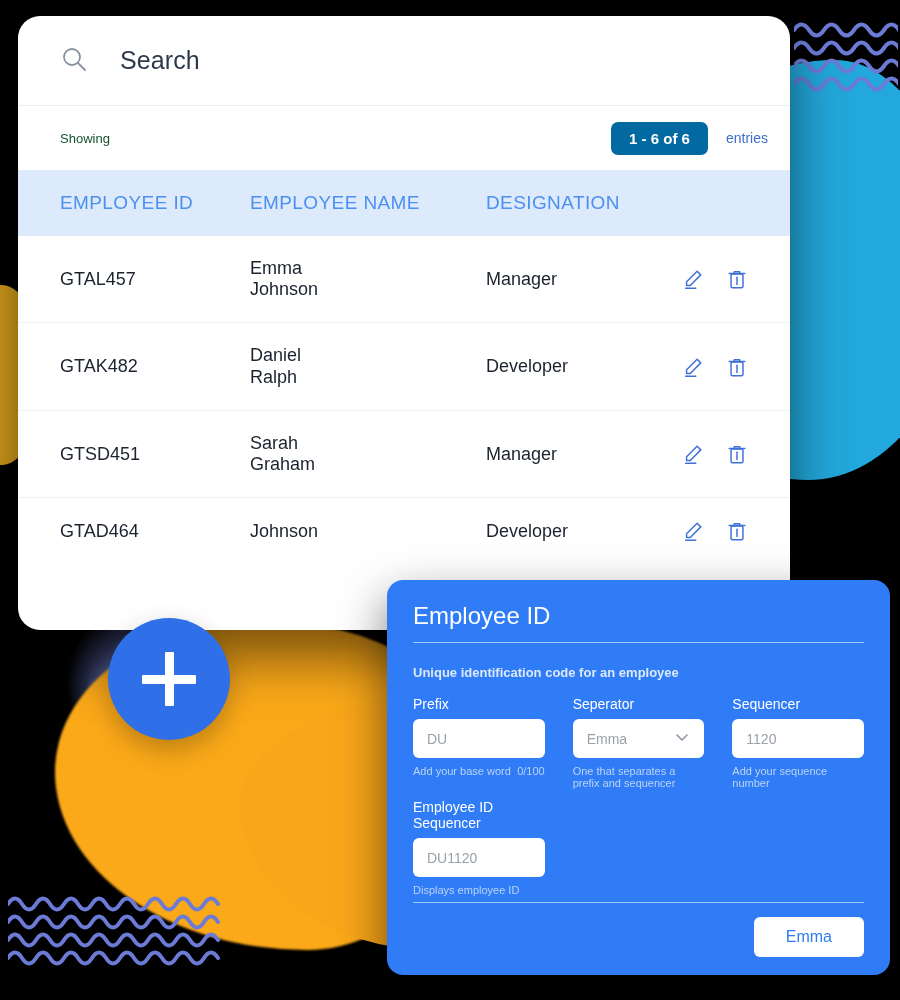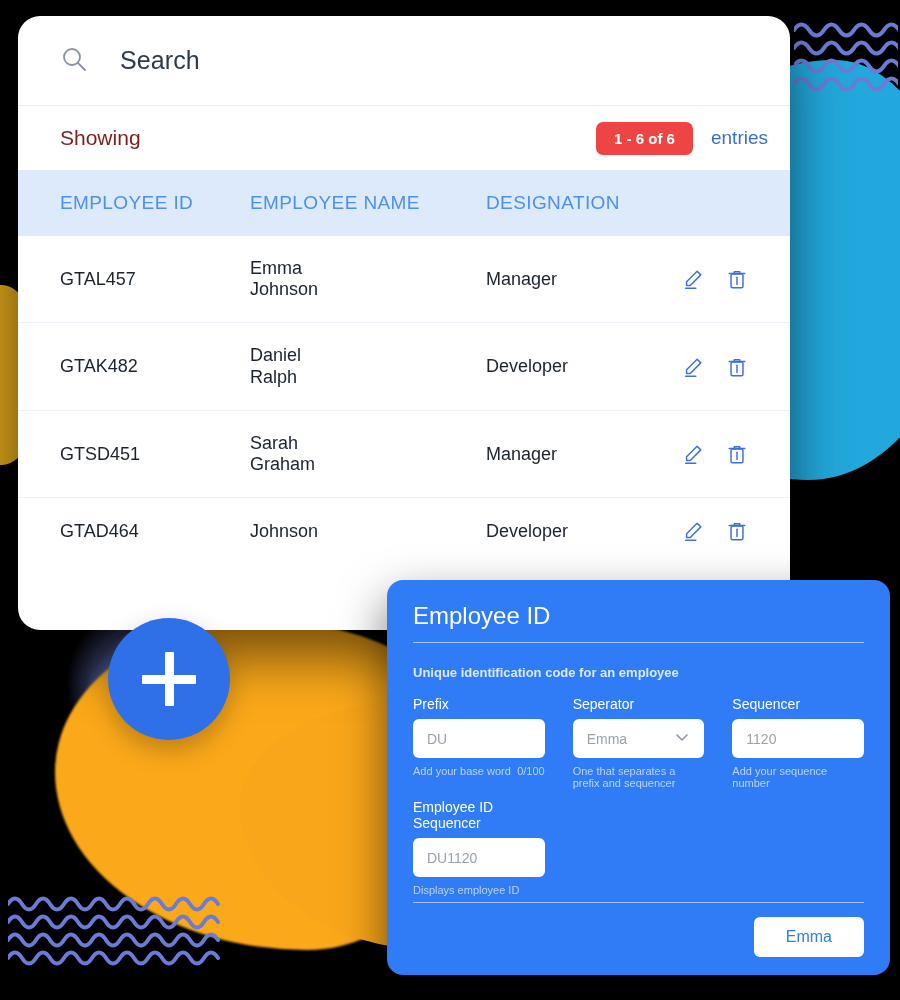--- a/index.html
+++ b/index.html
@@ -91,40 +91,40 @@
   }
 
   
   #showing-row {
     height: 64px;
     display: flex;
     align-items: center;
     padding: 0 22px 0 42px;
   }
   #showing-label {
-    font-size: 21px;
-    color: #7f1d1d;
+    font-size: 13px;
+    color: #14532d;
   }
   #entries-group {
     margin-left: auto;
     display: flex;
     align-items: center;
     gap: 18px;
   }
   #entries-badge {
-    background: #ef4444;
+    background: #0369a1;
     color: #FFFFFF;
     font-size: 15px;
     font-weight: bold;
     padding: 8px 18px;
     border-radius: 7px;
     white-space: nowrap;
   }
   #entries-word {
-    font-size: 19px;
+    font-size: 14px;
     color: #3B6FCB;
   }
 
   
   #employee-table { width: 100%; border-collapse: collapse; }
   #employee-table thead tr { background: #DCEAFB; }
   #employee-table th {
     text-align: left;
     font-size: 19px;
     font-weight: normal;

